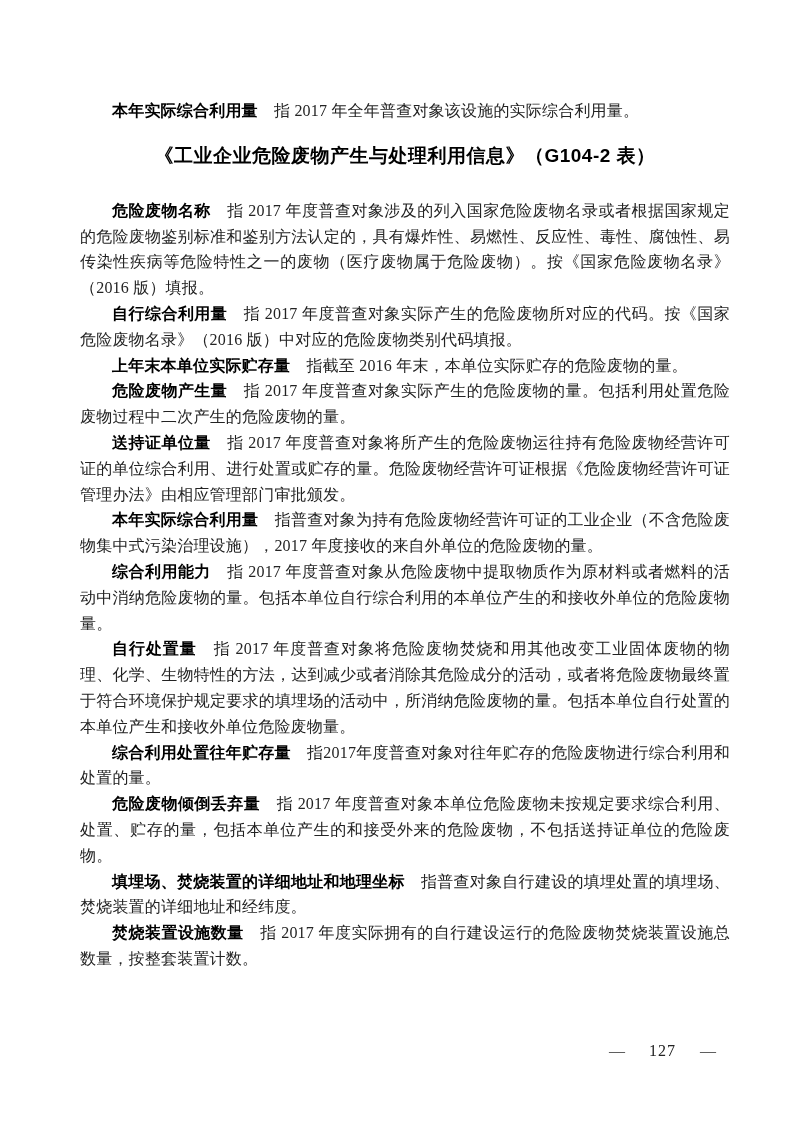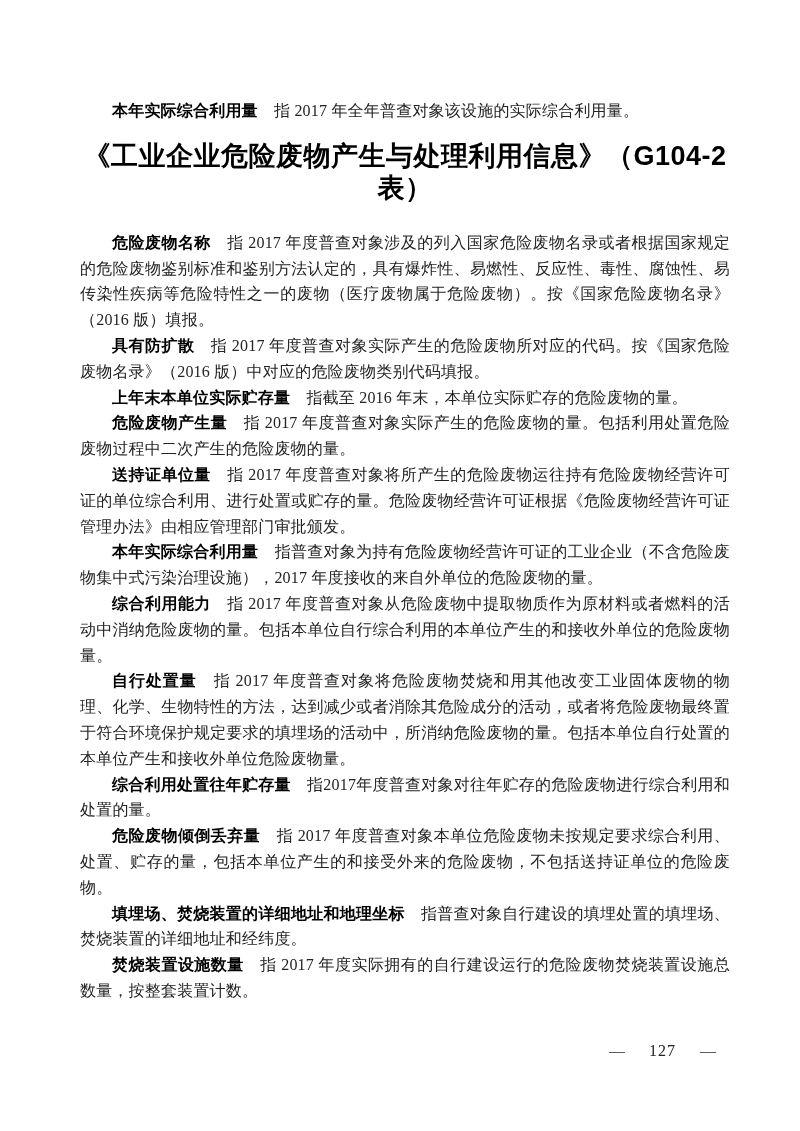--- a/index.html
+++ b/index.html
@@ -30,21 +30,21 @@
     text-indent: 2em;
     color: #232323;
     letter-spacing: 0.2px;
   }
   .para .b {
     font-weight: bold;
     color: #000;
     font-family: "Liberation Sans", "DejaVu Sans", sans-serif;
   }
   .doc-title {
-    font-size: 27px;
+    font-size: 19px;
     font-weight: bold;
     text-align: center;
     text-indent: 0;
     margin: 16px 0 26px 0;
     line-height: 32px;
     color: #000;
     font-family: "Liberation Sans", "DejaVu Sans", sans-serif;
     letter-spacing: 0.5px;
   }
   .footer {
@@ -68,21 +68,21 @@
   }
 </style>
 </head>
 <body>
 
 <div class="page">
   <div class="doc">
       <p class="para"><span class="b">本年实际综合利用量</span><span>　指 2017 年全年普查对象该设施的实际综合利用量。</span></p>
       <h2 class="doc-title">《工业企业危险废物产生与处理利用信息》（G104-2 表）</h2>
       <p class="para"><span class="b">危险废物名称</span><span>　指 2017 年度普查对象涉及的列入国家危险废物名录或者根据国家规定的危险废物鉴别标准和鉴别方法认定的，具有爆炸性、易燃性、反应性、毒性、腐蚀性、易传染性疾病等危险特性之一的废物（医疗废物属于危险废物）。按《国家危险废物名录》（2016 版）填报。</span></p>
-      <p class="para"><span class="b">具有防扩散</span><span>　指 2017 年度普查对象实际产生的危险废物所对应的代码。按《国家危险废物名录》（2016 版）中对应的危险废物类别代码填报。</span></p>
+      <p class="para"><span class="b">自行综合利用量</span><span>　指 2017 年度普查对象实际产生的危险废物所对应的代码。按《国家危险废物名录》（2016 版）中对应的危险废物类别代码填报。</span></p>
       <p class="para"><span class="b">上年末本单位实际贮存量</span><span>　指截至 2016 年末，本单位实际贮存的危险废物的量。</span></p>
       <p class="para"><span class="b">危险废物产生量</span><span>　指 2017 年度普查对象实际产生的危险废物的量。包括利用处置危险废物过程中二次产生的危险废物的量。</span></p>
       <p class="para"><span class="b">送持证单位量</span><span>　指 2017 年度普查对象将所产生的危险废物运往持有危险废物经营许可证的单位综合利用、进行处置或贮存的量。危险废物经营许可证根据《危险废物经营许可证管理办法》由相应管理部门审批颁发。</span></p>
       <p class="para"><span class="b">本年实际综合利用量</span><span>　指普查对象为持有危险废物经营许可证的工业企业（不含危险废物集中式污染治理设施），2017 年度接收的来自外单位的危险废物的量。</span></p>
       <p class="para"><span class="b">综合利用能力</span><span>　指 2017 年度普查对象从危险废物中提取物质作为原材料或者燃料的活动中消纳危险废物的量。包括本单位自行综合利用的本单位产生的和接收外单位的危险废物量。</span></p>
       <p class="para"><span class="b">自行处置量</span><span>　指 2017 年度普查对象将危险废物焚烧和用其他改变工业固体废物的物理、化学、生物特性的方法，达到减少或者消除其危险成分的活动，或者将危险废物最终置于符合环境保护规定要求的填埋场的活动中，所消纳危险废物的量。包括本单位自行处置的本单位产生和接收外单位危险废物量。</span></p>
       <p class="para"><span class="b">综合利用处置往年贮存量</span><span>　指2017年度普查对象对往年贮存的危险废物进行综合利用和处置的量。</span></p>
       <p class="para"><span class="b">危险废物倾倒丢弃量</span><span>　指 2017 年度普查对象本单位危险废物未按规定要求综合利用、处置、贮存的量，包括本单位产生的和接受外来的危险废物，不包括送持证单位的危险废物。</span></p>
       <p class="para"><span class="b">填埋场、焚烧装置的详细地址和地理坐标</span><span>　指普查对象自行建设的填埋处置的填埋场、焚烧装置的详细地址和经纬度。</span></p>
       <p class="para"><span class="b">焚烧装置设施数量</span><span>　指 2017 年度实际拥有的自行建设运行的危险废物焚烧装置设施总数量，按整套装置计数。</span></p>

